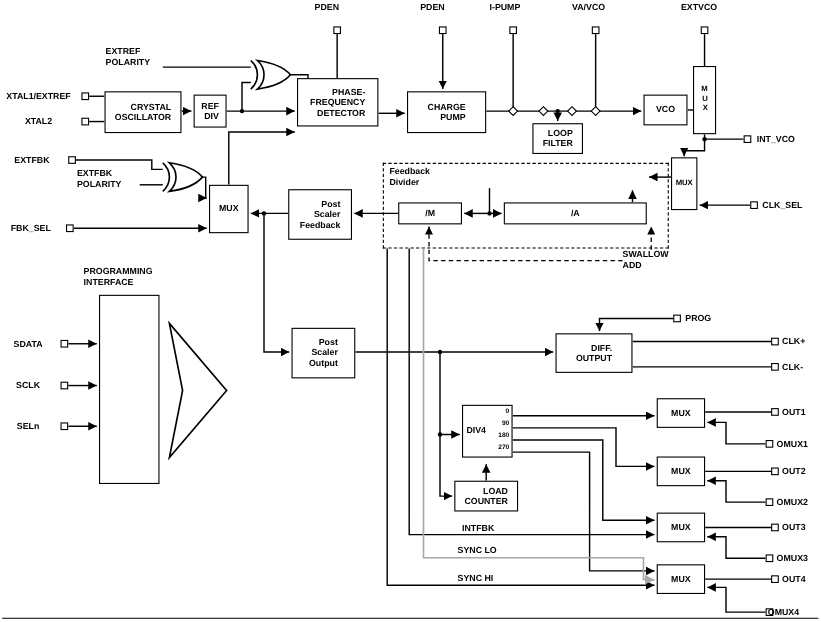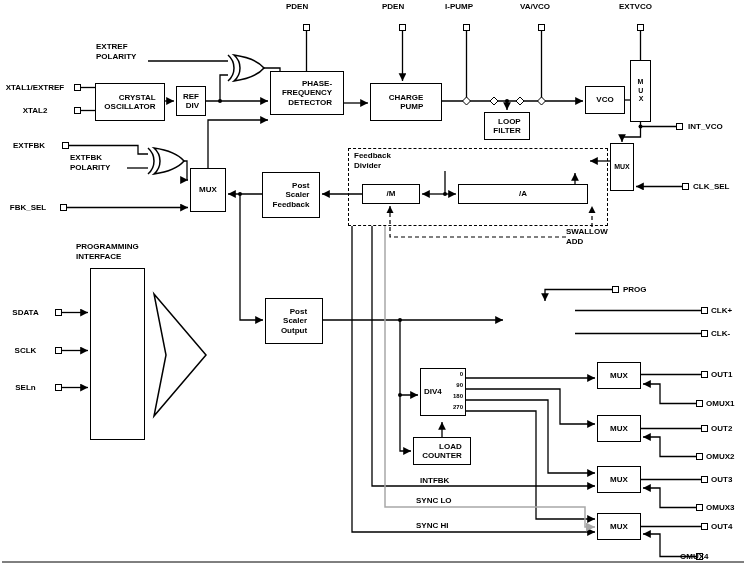--- a/index.html
+++ b/index.html
@@ -152,20 +152,22 @@
   <div class="block" style="left:458px;top:184px;width:130px;height:20px">/A</div>
   <div class="block" style="left:362px;top:184px;width:58px;height:20px">/M</div>
   <div class="block" style="left:190px;top:168px;width:36px;height:44px">MUX</div>
   <div class="block" style="left:262px;top:172px;width:58px;height:46px">Post
 Scaler
 Feedback</div>
   <div class="block" style="left:90px;top:268px;width:55px;height:172px"></div>
   <div class="block" style="left:265px;top:298px;width:58px;height:46px">Post
 Scaler
 Output</div>
+  <div class="block" style="left:505px;top:303px;width:70px;height:36px">DIFF.
+OUTPUT</div>
   <div class="block" style="left:413px;top:437px;width:58px;height:28px">LOAD
 COUNTER</div>
   <div class="block" style="left:597px;top:362px;width:44px;height:27px">MUX</div>
   <div class="block" style="left:597px;top:415px;width:44px;height:27px">MUX</div>
   <div class="block" style="left:597px;top:466px;width:44px;height:27px">MUX</div>
   <div class="block" style="left:597px;top:513px;width:44px;height:27px">MUX</div>
 
   <div class="block div4block" style="left:420px;top:368px;width:46px;height:48px">
     <span>DIV4</span>
     <span class="ph" style="top:2px">0</span>
@@ -232,15 +234,15 @@
   <div class="lbl nowrap" style="left:711px;top:424px">OUT2</div>
   <div class="sq" style="left:696px;top:453px"></div>
   <div class="lbl nowrap" style="left:706px;top:452px">OMUX2</div>
   <div class="sq" style="left:701px;top:476px"></div>
   <div class="lbl nowrap" style="left:711px;top:475px">OUT3</div>
   <div class="sq" style="left:696px;top:504px"></div>
   <div class="lbl nowrap" style="left:706px;top:503px">OMUX3</div>
   <div class="sq" style="left:701px;top:523px"></div>
   <div class="lbl nowrap" style="left:711px;top:522px">OUT4</div>
   <div class="sq" style="left:696px;top:553px"></div>
-  <div class="lbl nowrap" style="left:680px;top:552px">OMUX4</div>
+  <div class="lbl nowrap" style="left:698px;top:552px">OMUX4</div>
 
 </div>
 
 </body></html>

